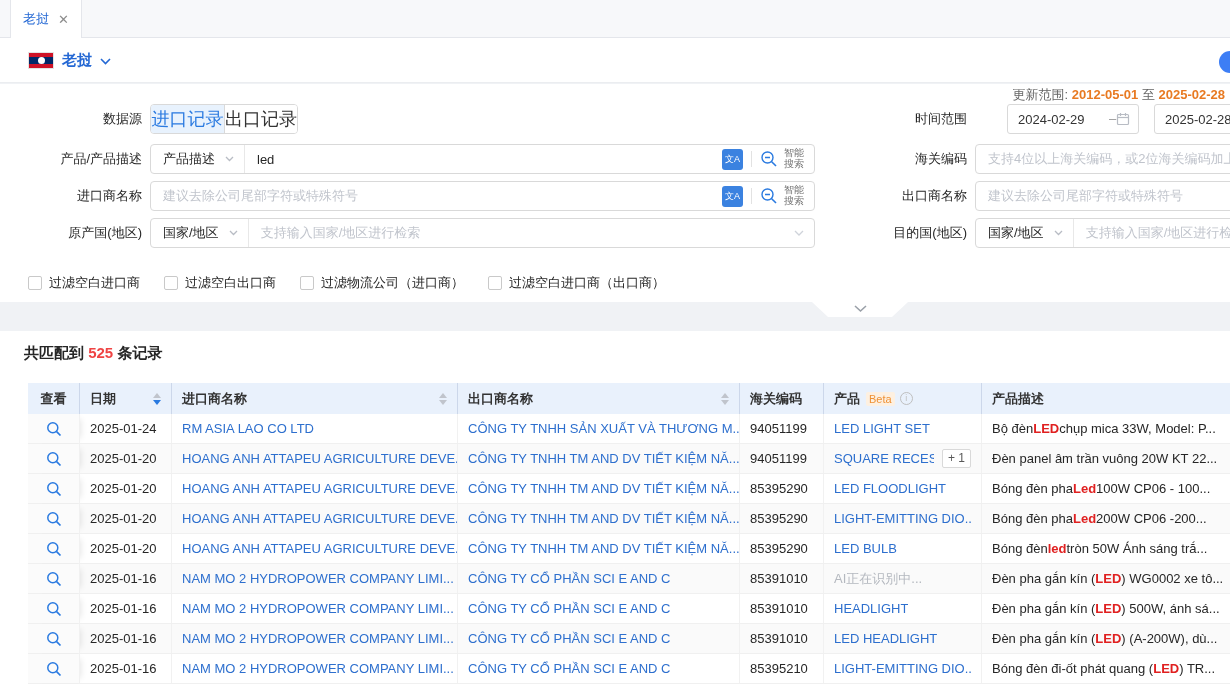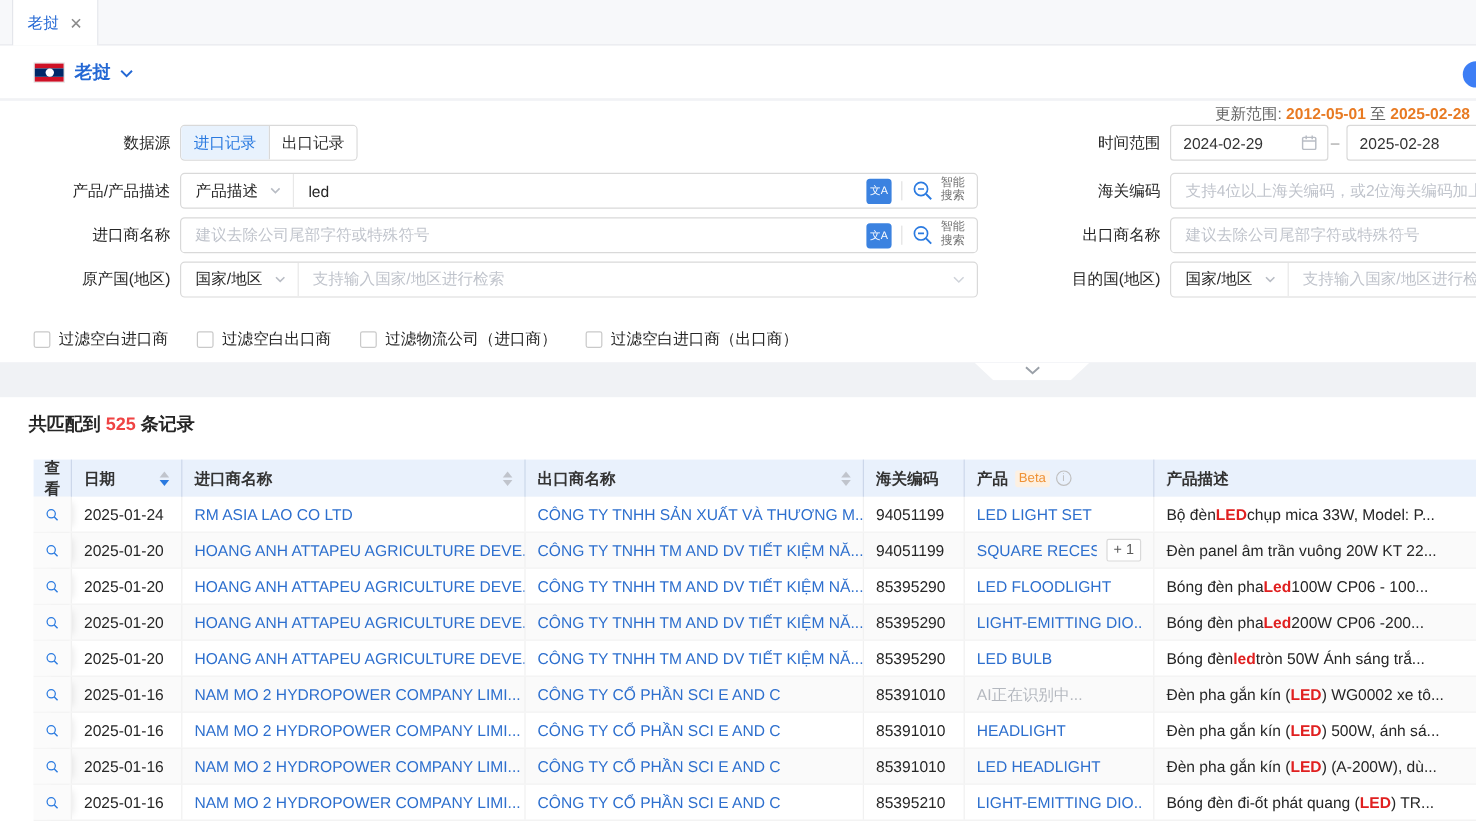--- a/index.html
+++ b/index.html
@@ -29,25 +29,25 @@
   .update-range b { color:#e87a22; font-weight:bold; }
 
   .f-label { position:absolute; font-size:13px; color:#262626; line-height:30px; text-align:right; white-space:nowrap; }
   .f-label.l-left { left:0; width:142px; }
   .f-label.l-right { left:820px; width:147px; }
 
   .row-a { top:20px; } .row-b { top:60px; } .row-c { top:97px; } .row-d { top:134px; }
   .f-label.row-a{top:20px}.f-label.row-b{top:60px}.f-label.row-c{top:97px}.f-label.row-d{top:134px}
 
   .toggle { position:absolute; left:150px; top:20px; height:30px; display:flex; border:1px solid #d9d9d9; border-radius:4px; overflow:hidden; background:#fff; }
-  .toggle .seg { width:73px; height:100%; display:flex; align-items:center; justify-content:center; font-size:13px; color:#333; cursor:pointer; background:#fff; }
+  .toggle .seg { width:73px; height:100%; display:flex; align-items:center; justify-content:center; font-size:18px; color:#333; cursor:pointer; background:#fff; }
   .toggle .seg.active { background:#e8f2fd; color:#2a7ae0; }
   .toggle .seg + .seg { border-left:1px solid #d9d9d9; }
 
-  .date-box { position:absolute; top:20px; height:30px; border:1px solid #d9d9d9; border-radius:3px; background:#fff; display:flex; align-items:center; padding:0 8px 0 10px; font-size:13px; color:#333; }
+  .date-box { position:absolute; top:20px; height:30px; border:1px solid #d9d9d9; border-radius:3px; background:#fff; display:flex; align-items:center; padding:0 8px 0 10px; font-size:13px; color:#333;margin-left:32px; }
   .date-from { left:975px; width:132px; }
   .date-to { left:1122px; width:130px; }
   .date-box .cal { margin-left:auto; }
   .date-dash { position:absolute; left:1109px; top:20px; line-height:30px; color:#999; font-size:13px; }
 
   .combo { position:absolute; left:150px; width:665px; height:30px; border:1px solid #d9d9d9; border-radius:4px; background:#fff; display:flex; align-items:center; overflow:hidden; }
   .combo.right-side { left:975px; width:276px; }
   .combo .select { display:flex; align-items:center; gap:10px; padding:0 10px 0 12px; height:100%; border-right:1px solid #e8e8e8; font-size:13px; color:#262626; white-space:nowrap; cursor:pointer; }
   .combo .value { flex:1; padding-left:12px; font-size:13px; color:#262626; white-space:nowrap; overflow:hidden; }
   .combo .value.ph, .input-box .ph { color:#c0c4cc; }
@@ -78,21 +78,21 @@
 
   .table { position:absolute; left:28px; top:52px; width:1202px; }
   .tr { display:flex; height:30px; align-items:stretch; }
   .thead .tr { height:31px; background:#e9f1fc; }
   .th { display:flex; align-items:center; font-size:13px; font-weight:bold; color:#333; padding:0 10px; border-right:1px solid #ccd7ea; position:relative; }
   .th:last-child { border-right:none; }
   .td { display:flex; align-items:center; font-size:13px; color:#262626; padding:0 10px; border-right:1px solid #f1f1f1; overflow:hidden; white-space:nowrap; }
   .td:last-child { border-right:none; }
   .tbody .tr { border-bottom:1px solid #f0f0f0; background:#fff; }
   .tbody .tr:nth-child(even) { background:#fafafa; }
-  .c0 { width:32px; justify-content:center; }
+  .c0 { width:52px; justify-content:center; }
   .c1 { width:92px; }
   .c2 { width:286px; }
   .c3 { width:282px; }
   .c4 { width:84px; }
   .c5 { width:158px; }
   .c6 { flex:1; }
   .td.c0 { background:#fbfbfb; box-shadow:6px 0 6px -5px rgba(0,0,0,.10); }
   .link { color:#2d6fce; cursor:pointer; overflow:hidden; white-space:nowrap; }
   .pending { color:#b4b8bf; }
   .plus-badge { margin-left:8px; border:1px solid #d9d9d9; border-radius:2px; background:#fff; color:#595959; font-size:12px; padding:0 5px; line-height:17px; flex:none; }

